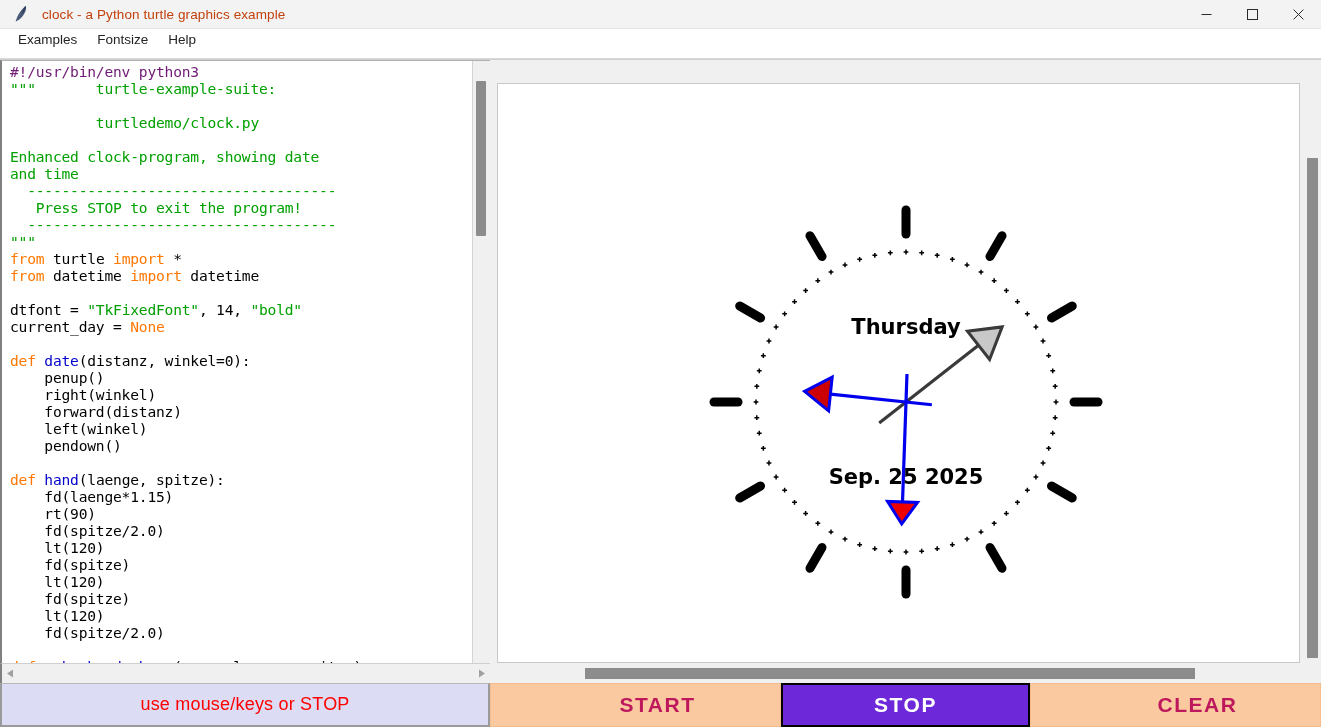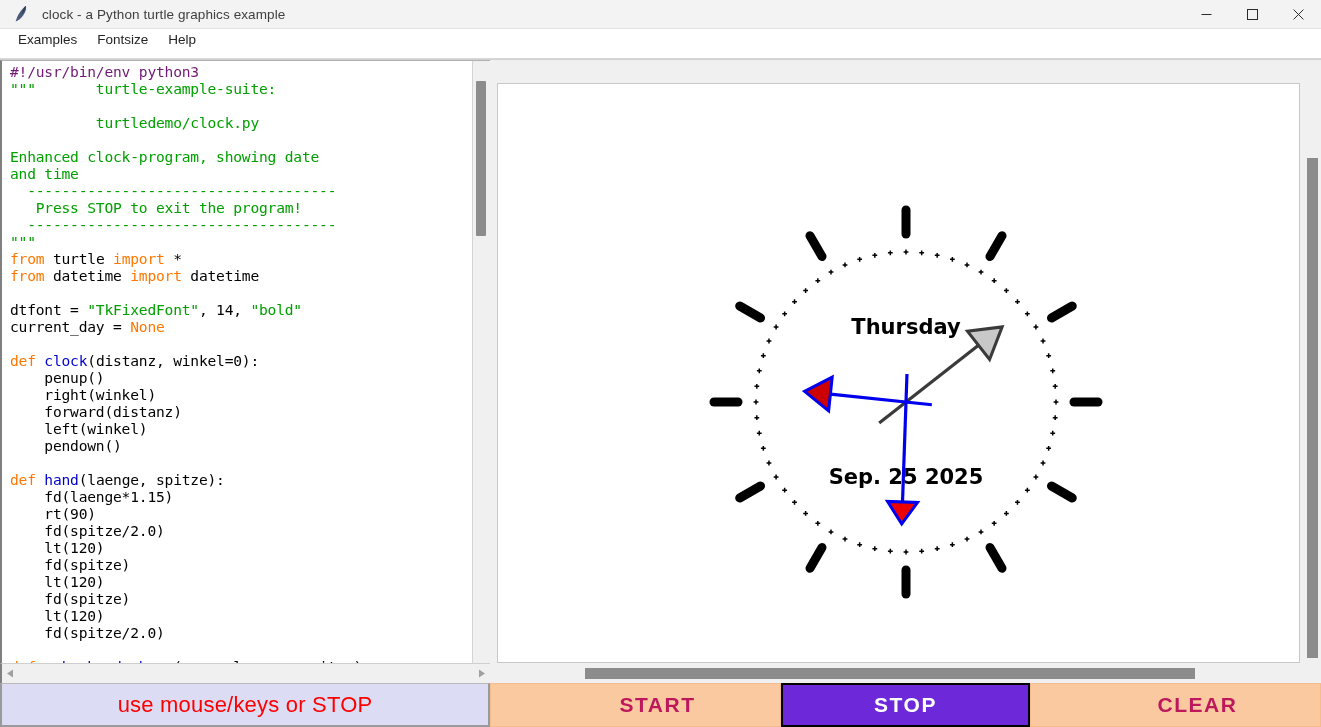--- a/index.html
+++ b/index.html
@@ -38,21 +38,21 @@
   }
   .tb-icon {
     width: 30px;
     display: flex;
     align-items: center;
     justify-content: center;
     padding-left: 6px;
   }
   .tb-title {
     font-size: 13.5px;
-    color: #404040;
+    color: #c2410c;
     letter-spacing: 0.1px;
     padding-left: 6px;
     font-family: "Liberation Sans", sans-serif;
   }
   .tb-spacer { flex: 1; }
   .tb-btns { display: flex; height: 28px; }
   .tb-btn {
     width: 46px;
     height: 28px;
     display: flex;
@@ -173,21 +173,21 @@
     border: 2px solid #9a9a9a;
     border-top: 1px solid #b9b9b9;
     margin: 0;
     display: flex;
     align-items: center;
     justify-content: center;
     box-sizing: border-box;
   }
   .statusbar .txt {
     color: #ff0000;
-    font-size: 22px;
+    font-size: 18px;
     font-family: "Liberation Sans", sans-serif;
     letter-spacing: 0.2px;
   }
 
   
   .right-pane {
     flex: 1;
     display: flex;
     flex-direction: column;
     min-width: 0;
@@ -326,21 +326,21 @@
 <span><span class="tok-str">  ------------------------------------</span></span>
 <span><span class="tok-str">   Press STOP to exit the program!</span></span>
 <span><span class="tok-str">  ------------------------------------</span></span>
 <span><span class="tok-str">"""</span></span>
 <span><span class="tok-kw">from</span> turtle <span class="tok-kw">import</span> *</span>
 <span><span class="tok-kw">from</span> datetime <span class="tok-kw">import</span> datetime</span>
 <span></span>
 <span>dtfont = <span class="tok-str">"TkFixedFont"</span>, 14, <span class="tok-str">"bold"</span></span>
 <span>current_day = <span class="tok-kw">None</span></span>
 <span></span>
-<span><span class="tok-kw">def</span> <span class="tok-def">clock</span>(distanz, winkel=0):</span>
+<span><span class="tok-kw">def</span> <span class="tok-def">date</span>(distanz, winkel=0):</span>
 <span>    penup()</span>
 <span>    right(winkel)</span>
 <span>    forward(distanz)</span>
 <span>    left(winkel)</span>
 <span>    pendown()</span>
 <span></span>
 <span><span class="tok-kw">def</span> <span class="tok-def">hand</span>(laenge, spitze):</span>
 <span>    fd(laenge*1.15)</span>
 <span>    rt(90)</span>
 <span>    fd(spitze/2.0)</span>

